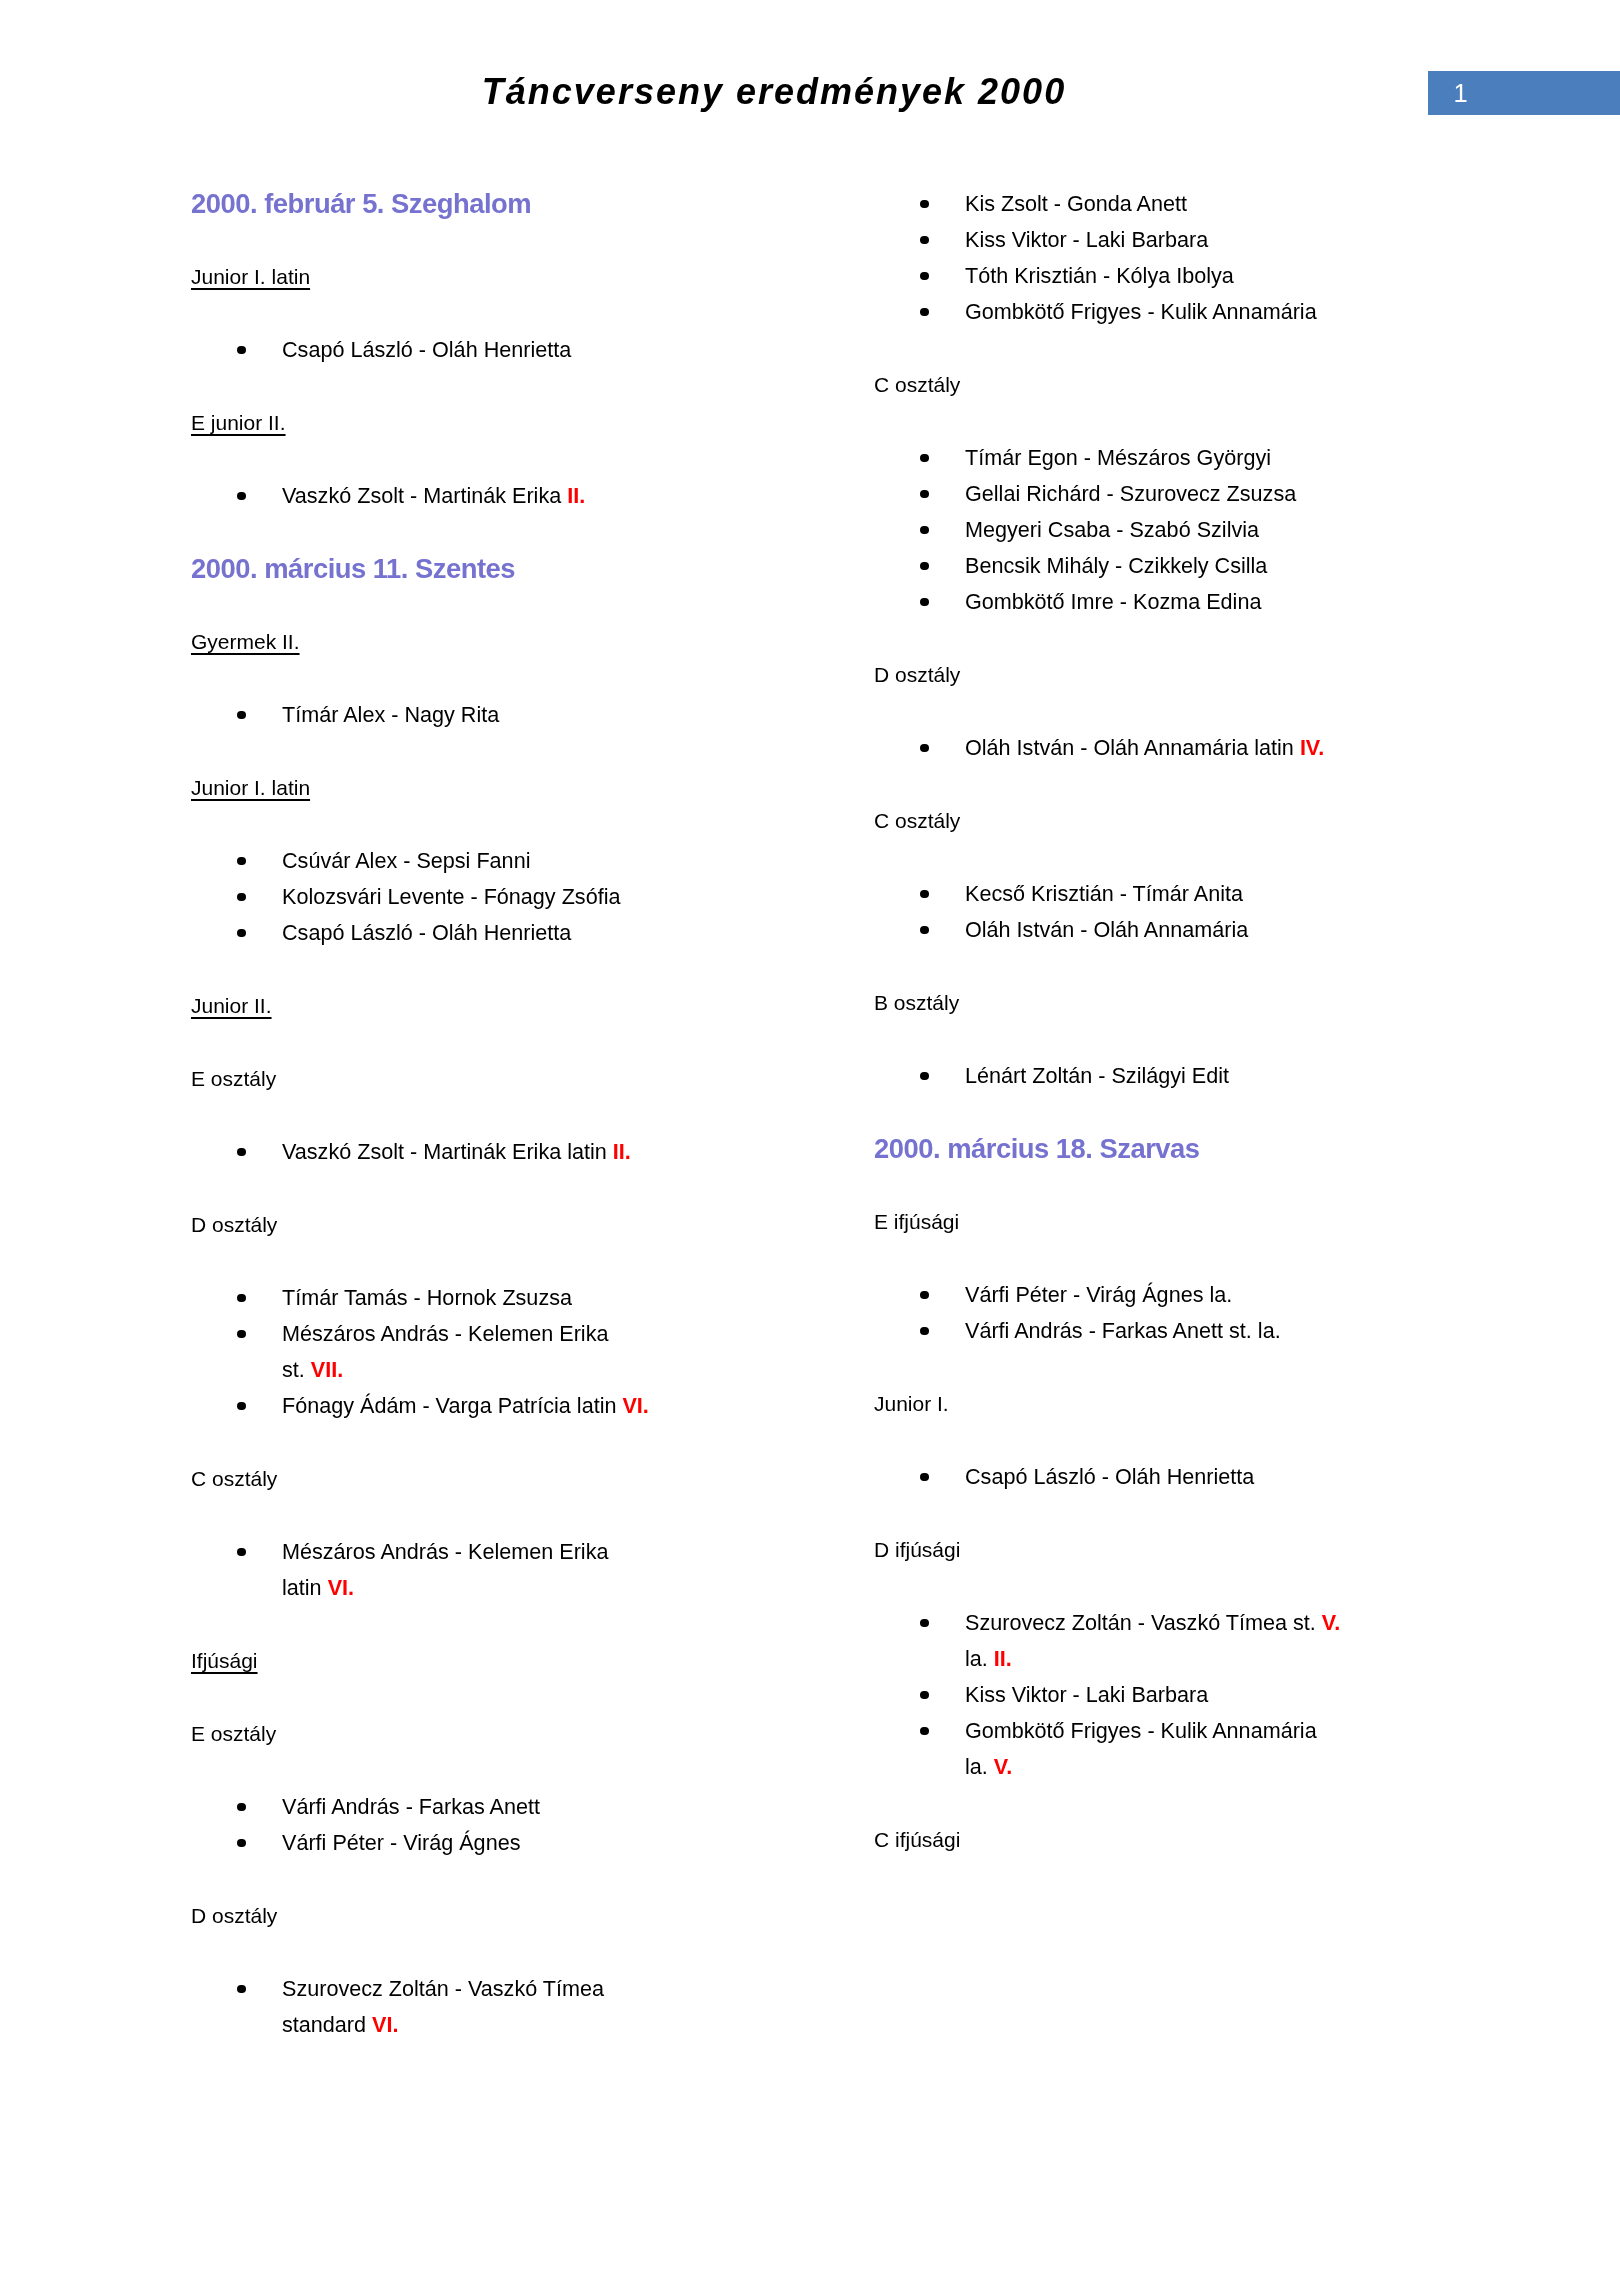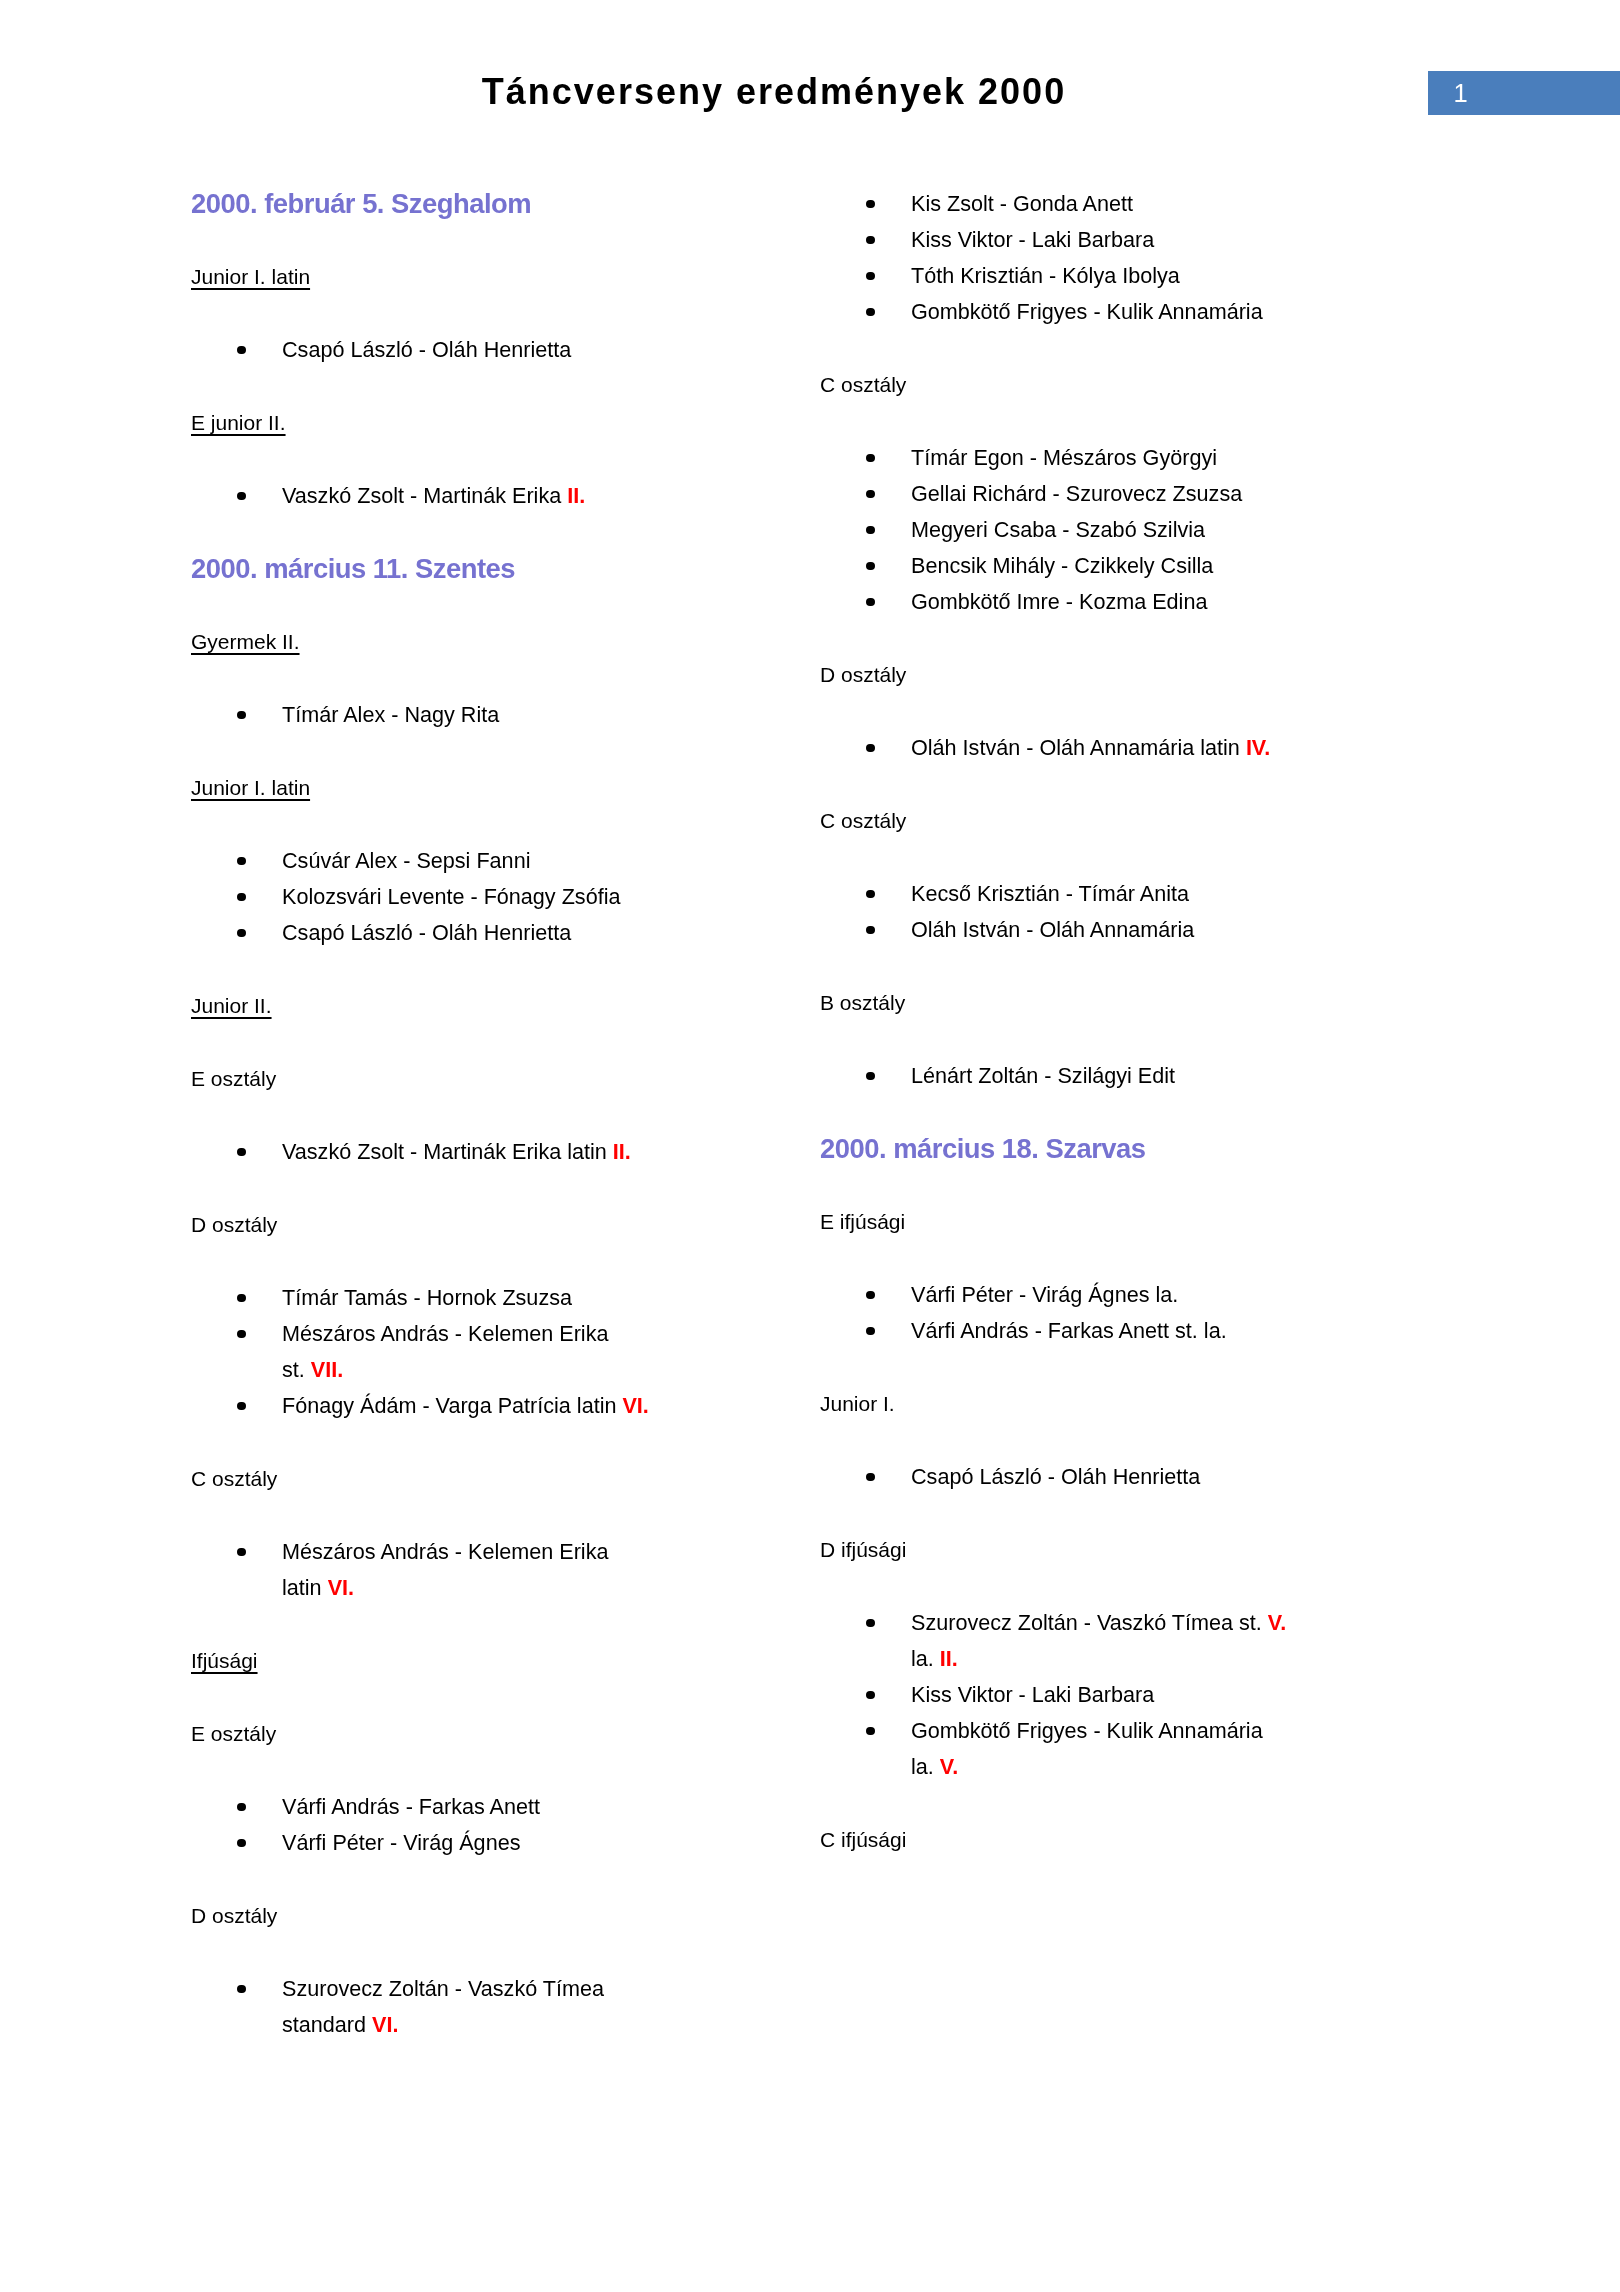--- a/index.html
+++ b/index.html
@@ -17,20 +17,21 @@
     top: 74px;
     left: 191px;
     width: 1166px;
     margin: 0;
     text-align: center;
     font-size: 36px;
     font-weight: 700;
     letter-spacing: 2px;
     line-height: 1;
     color: #000000;
+    font-style: italic;
   }
   .page-number-box {
     position: absolute;
     top: 71px;
     right: 0;
     width: 192px;
     height: 44px;
     box-sizing: border-box;
     padding-left: 25.5px;
     background: var(--page-box-color, #4A7EBC);
@@ -38,21 +39,21 @@
     font-size: 25.5px;
     display: flex;
     align-items: center;
   }
   .content {
     position: absolute;
     top: 186px;
     left: 191px;
     width: 1251px;
     display: flex;
-    gap: 48px;
+    gap: 102px;
   }
   .col { width: 581px; flex: 0 0 auto; }
 
   h2.date-heading {
     font-size: 27.4px;
     font-weight: 700;
     letter-spacing: -0.5px;
     line-height: 36px;
     margin: 0 0 37px 0;
     color: var(--date-heading-color, #7672D0);

